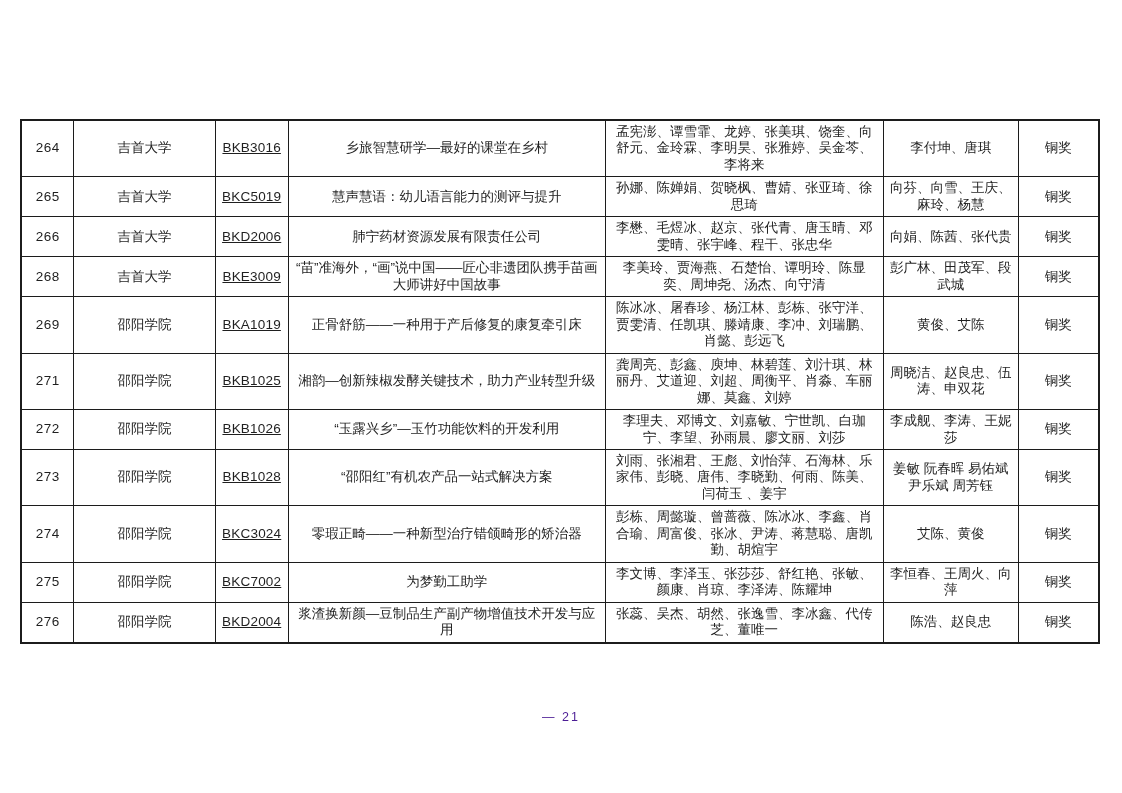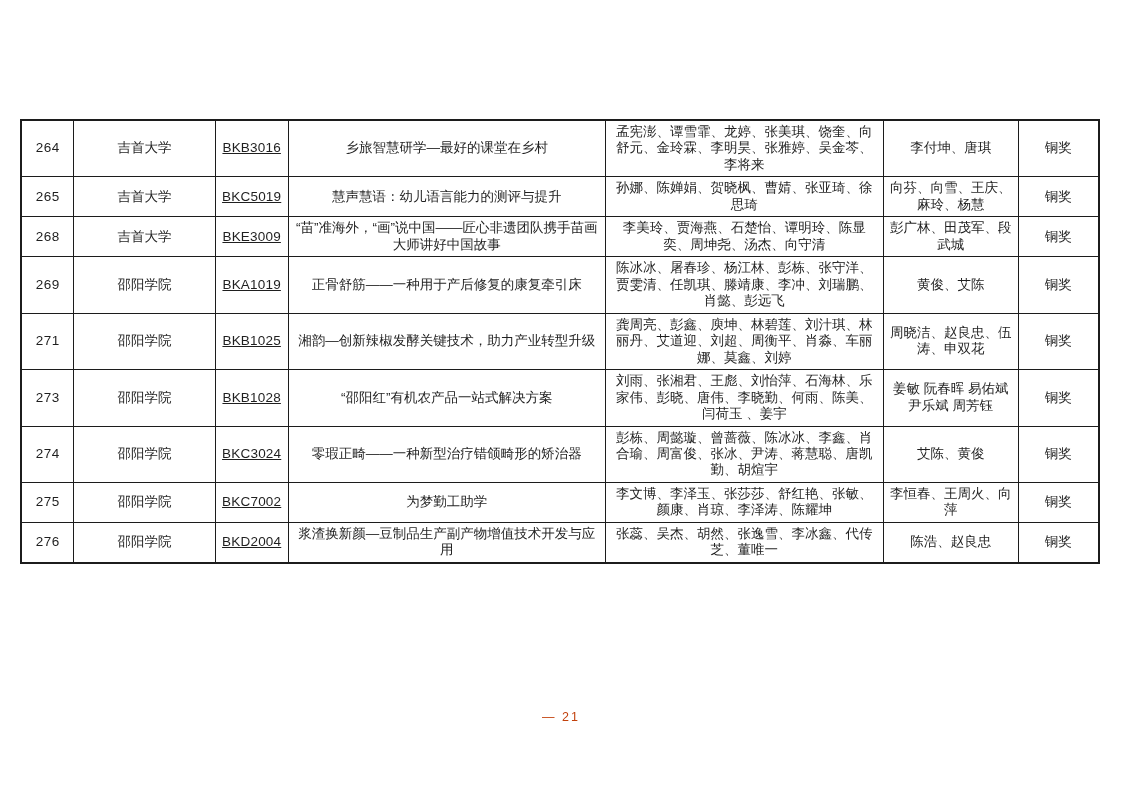--- a/index.html
+++ b/index.html
@@ -42,21 +42,21 @@
   col.c-award     { width: 7.5%; }
   td.cell-no   { font-size: 13px; letter-spacing: 0.5px; }
   td.cell-code { font-size: 13px; letter-spacing: 0.2px; text-decoration: underline; }
   .page-footer {
     position: absolute;
     top: 710px;
     left: 0;
     width: 100%;
     text-align: center;
     font-size: 12.5px;
-    color: #c2410c;
+    color: #4c1d95;
     letter-spacing: 2px;
   }
 </style>
 </head>
 <body>
 
 <div class="page">
 
   <table class="awards">
     <colgroup>
@@ -81,20 +81,29 @@
         <tr>
           <td class="cell cell-no">265</td>
           <td class="cell cell-university">吉首大学</td>
           <td class="cell cell-code">BKC5019</td>
           <td class="cell cell-title">慧声慧语：幼儿语言能力的测评与提升</td>
           <td class="cell cell-members">孙娜、陈婵娟、贺晓枫、曹婧、张亚琦、徐思琦</td>
           <td class="cell cell-advisors">向芬、向雪、王庆、麻玲、杨慧</td>
           <td class="cell cell-award">铜奖</td>
         </tr>
         <tr>
+          <td class="cell cell-no">266</td>
+          <td class="cell cell-university">吉首大学</td>
+          <td class="cell cell-code">BKD2006</td>
+          <td class="cell cell-title">肺宁药材资源发展有限责任公司</td>
+          <td class="cell cell-members">李懋、毛煜冰、赵京、张代青、唐玉晴、邓雯晴、张宇峰、程干、张忠华</td>
+          <td class="cell cell-advisors">向娟、陈茜、张代贵</td>
+          <td class="cell cell-award">铜奖</td>
+        </tr>
+        <tr>
           <td class="cell cell-no">268</td>
           <td class="cell cell-university">吉首大学</td>
           <td class="cell cell-code">BKE3009</td>
           <td class="cell cell-title">“苗”准海外，“画”说中国——匠心非遗团队携手苗画大师讲好中国故事</td>
           <td class="cell cell-members">李美玲、贾海燕、石楚怡、谭明玲、陈显奕、周坤尧、汤杰、向守清</td>
           <td class="cell cell-advisors">彭广林、田茂军、段武城</td>
           <td class="cell cell-award">铜奖</td>
         </tr>
         <tr>
           <td class="cell cell-no">269</td>
@@ -105,20 +114,29 @@
           <td class="cell cell-advisors">黄俊、艾陈</td>
           <td class="cell cell-award">铜奖</td>
         </tr>
         <tr>
           <td class="cell cell-no">271</td>
           <td class="cell cell-university">邵阳学院</td>
           <td class="cell cell-code">BKB1025</td>
           <td class="cell cell-title">湘韵—创新辣椒发酵关键技术，助力产业转型升级</td>
           <td class="cell cell-members">龚周亮、彭鑫、庾坤、林碧莲、刘汁琪、林丽丹、艾道迎、刘超、周衡平、肖淼、车丽娜、莫鑫、刘婷</td>
           <td class="cell cell-advisors">周晓洁、赵良忠、伍涛、申双花</td>
+          <td class="cell cell-award">铜奖</td>
+        </tr>
+        <tr>
+          <td class="cell cell-no">272</td>
+          <td class="cell cell-university">邵阳学院</td>
+          <td class="cell cell-code">BKB1026</td>
+          <td class="cell cell-title">“玉露兴乡”—玉竹功能饮料的开发利用</td>
+          <td class="cell cell-members">李理夫、邓博文、刘嘉敏、宁世凯、白珈宁、李望、孙雨晨、廖文丽、刘莎</td>
+          <td class="cell cell-advisors">李成舰、李涛、王妮莎</td>
           <td class="cell cell-award">铜奖</td>
         </tr>
         <tr>
           <td class="cell cell-no">273</td>
           <td class="cell cell-university">邵阳学院</td>
           <td class="cell cell-code">BKB1028</td>
           <td class="cell cell-title">“邵阳红”有机农产品一站式解决方案</td>
           <td class="cell cell-members">刘雨、张湘君、王彪、刘怡萍、石海林、乐家伟、彭晓、唐伟、李晓勤、何雨、陈美、闫荷玉 、姜宇</td>
           <td class="cell cell-advisors">姜敏 阮春晖 易佑斌 尹乐斌 周芳钰</td>
           <td class="cell cell-award">铜奖</td>

